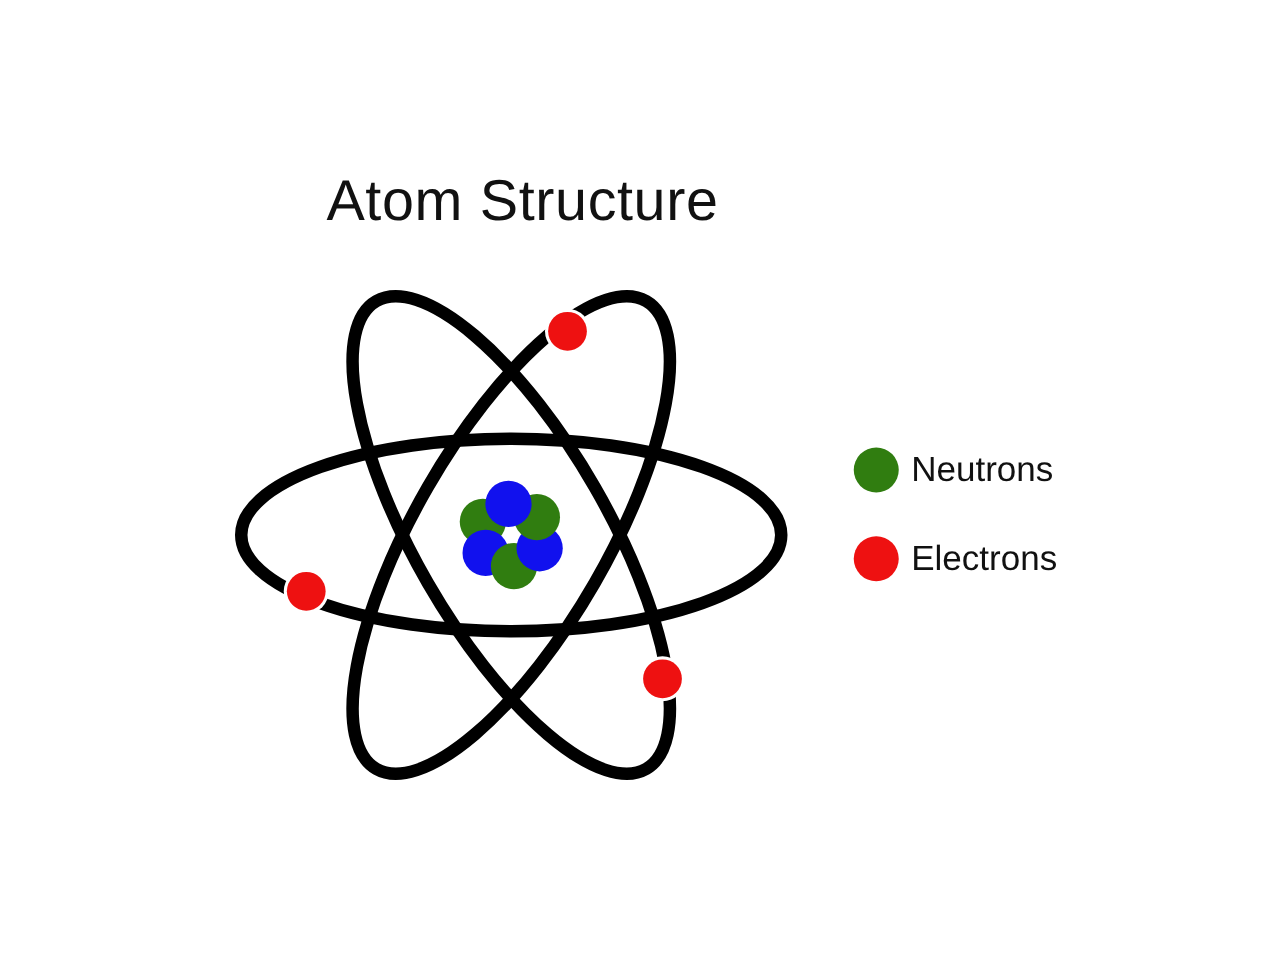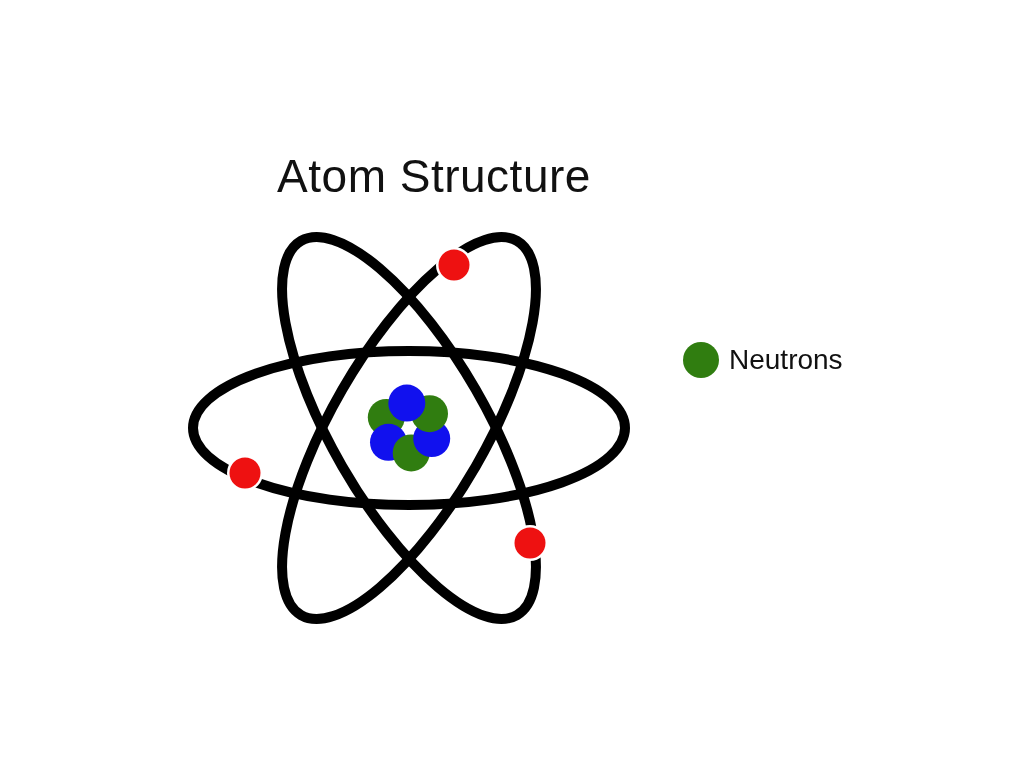--- a/index.html
+++ b/index.html
@@ -13,39 +13,39 @@
     width: 1024px;
     height: 768px;
     background: #ffffff;
     overflow: hidden;
   }
   .title {
     position: absolute;
     top: 137px;
     left: 0;
     width: 836px;
-    margin: 16px;
+    margin: 0;
     text-align: center;
     font-size: 46px;
     font-weight: 500;
     letter-spacing: 0.5px;
     color: #111111;
     line-height: 1;
   }
   .atom-svg {
     position: absolute;
     top: 0;
     left: 0;
     width: 1024px;
     height: 768px;
   }
   .legend {
     position: absolute;
     left: 683px;
-    top: 342px;
+    top: 358px;
     display: flex;
     flex-direction: column;
     gap: 35px;
   }
   .legend-row {
     display: flex;
     align-items: center;
     gap: 10px;
     height: 36px;
   }
@@ -90,15 +90,19 @@
       <circle cx="245" cy="473" r="15.5" fill="#ee1111"></circle>
       <circle cx="530" cy="543" r="18" fill="#ffffff"></circle>
       <circle cx="530" cy="543" r="15.5" fill="#ee1111"></circle>
     </svg>
 
   <div class="legend">
     <div class="legend-row">
       <span class="swatch" style="background: rgb(48, 125, 16);"></span>
       <span class="legend-label">Neutrons</span>
     </div>
+    <div class="legend-row">
+      <span class="swatch" style="background: rgb(238, 17, 17);"></span>
+      <span class="legend-label">Electrons</span>
+    </div>
   </div>
 
 </div>
 
 </body></html>

